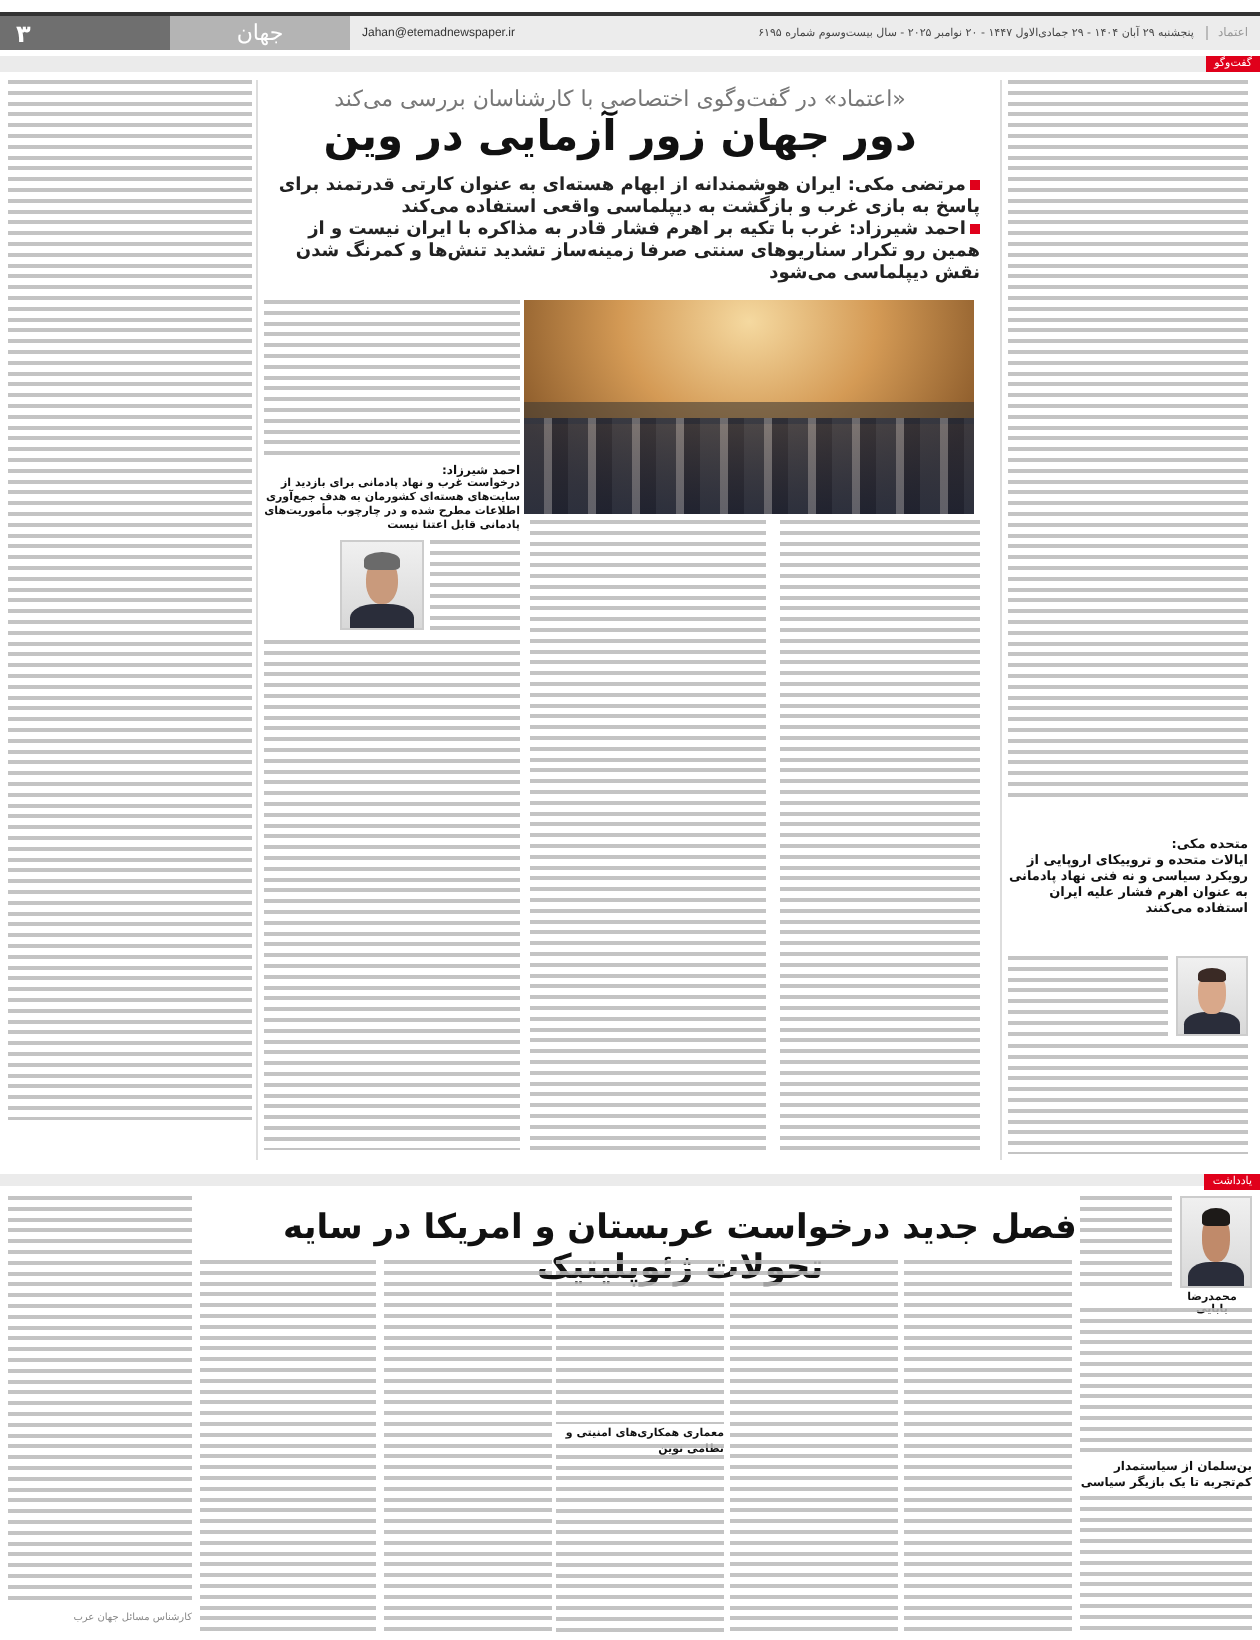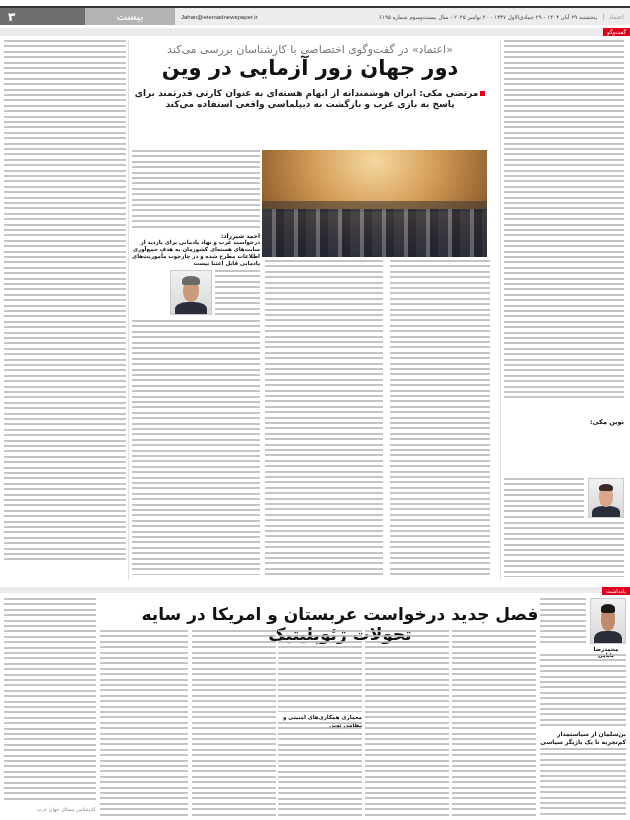--- a/index.html
+++ b/index.html
@@ -20,21 +20,21 @@
   .tag { position: absolute; background: #e0001b; color: #fff; font-size: 5.5px; padding: 1px 4px; height: 8px; line-height: 6px; }
 
   
   .col { position: absolute; overflow: hidden; }
   .lines { width: 100%; height: 100%;
     background-image: repeating-linear-gradient(to bottom, #b9b9b9 0px, #b9b9b9 2px, transparent 2px, transparent 5.4px);
     opacity: 0.85;
   }
   .kicker { position: absolute; top: 43px; left: 130px; width: 360px; text-align: center; font-size: 11px; color: #777; }
   .headline { position: absolute; top: 56px; left: 130px; width: 360px; text-align: center; font-size: 21px; font-weight: bold; color: #111; }
-  .leads { position: absolute; top: 88px; left: 130px; width: 360px; text-align: center; font-size: 9px; font-weight: bold; color: #222; line-height: 11px; }
+  .leads { position: absolute; top: 88px; left: 130px; width: 360px; text-align: right; font-size: 9px; font-weight: bold; color: #222; line-height: 11px; }
   .leads .sq { display:inline-block; width:5px; height:5px; background:#e0001b; margin-left:2px; vertical-align: middle;}
 
   .photo { position: absolute; top: 150px; left: 262px; width: 225px; height: 107px;
     background:
       linear-gradient(to bottom, rgba(0,0,0,0) 55%, rgba(20,20,30,0.75) 100%),
       radial-gradient(ellipse at 50% 10%, #f5d9a0 0%, #d49a55 40%, #8a5a2a 80%);
   }
   .photo .desks { position:absolute; bottom:0; left:0; width:100%; height:45%;
     background: repeating-linear-gradient(90deg, #2b3243 0 10px, #6c6f7a 10px 14px, #1c2233 14px 22px); opacity: .8; }
   .photo .band { position:absolute; top:48%; left:0; width:100%; height:10%; background:#3f3a33; opacity:.6; }
@@ -50,56 +50,58 @@
   .divider-h { position: absolute; height: 6px; background: #ebebeb; }
   .headline2 { position: absolute; top: 604px; left: 140px; width: 400px; text-align: center; font-size: 17px; font-weight: bold; color: #111; }
   .vrule { position:absolute; width:1px; background:#ddd; }
 </style>
 </head>
 <body>
 
 <div class="topline"></div>
 <div class="header">
   <div class="hdr-page">۳</div>
-  <div class="hdr-section">بیست</div>
+  <div class="hdr-section">جهان</div>
   <div class="hdr-info">
     <span class="hdr-email">Jahan@etemadnewspaper.ir</span>
     <span class="hdr-right">
       <span>پنجشنبه ۲۹ آبان ۱۴۰۴ - ۲۹ جمادی‌الاول ۱۴۴۷ - ۲۰ نوامبر ۲۰۲۵ - سال بیست‌وسوم شماره ۶۱۹۵</span>
       <span class="hdr-logo">اعتماد</span>
     </span>
   </div>
 </div>
 <div class="subline"></div>
 <div class="tag" style="top:28px; right:0;">گفت‌وگو</div>
 
 <div class="kicker">«اعتماد» در گفت‌وگوی اختصاصی با کارشناسان بررسی می‌کند</div>
 <div class="headline">دور جهان زور آزمایی در وین</div>
 <div class="leads">
   <div><span class="sq"></span><span>مرتضی مکی: ایران هوشمندانه از ابهام هسته‌ای به عنوان کارتی قدرتمند برای پاسخ به بازی غرب و بازگشت به دیپلماسی واقعی استفاده می‌کند</span></div>
+  <div><span class="sq"></span><span>احمد شیرزاد: غرب با تکیه بر اهرم فشار قادر به مذاکره با ایران نیست و از همین رو تکرار سناریوهای سنتی صرفا زمینه‌ساز تشدید تنش‌ها و کمرنگ شدن نقش دیپلماسی می‌شود</span></div>
 </div>
 
 <div class="col" style="top:40px; right:6px; width:120px; height:360px;">
     <div class="lines"></div>
   </div>
 <div class="col" style="top:40px; left:4px; width:122px; height:520px;">
     <div class="lines"></div>
   </div>
 
 <div class="photo" title="نشست شورای حکام آژانس بین‌المللی انرژی اتمی در وین">
   <div class="band"></div>
   <div class="desks"></div>
 </div>
 <div class="col" style="top:150px; left:492px; width:0; height:0;"></div>
 
 <div class="col" style="top:150px; left:490px; width:0px; height:0px;"></div>
 <div class="col" style="top:150px; right:140px; width:0px;"></div>
 
 <div class="subhead" style="top:418px; right:6px; width:120px;">
-  <div>نوین مکی:</div>
+  <div>متحده مکی:</div>
+  <div>ایالات متحده و تروییکای اروپایی از رویکرد سیاسی و نه فنی نهاد پادمانی به عنوان اهرم فشار علیه ایران استفاده می‌کنند</div>
 </div>
 <div class="portrait" style="top:478px; right:6px; width:36px; height:40px;">
   <div class="suit"></div>
     <div class="face"></div>
     <div class="hair"></div>
 </div>
 <div class="col" style="top:478px; right:46px; width:80px; height:40px;">
     <div class="lines"></div>
   </div>
 <div class="col" style="top:522px; right:6px; width:120px; height:55px;">

